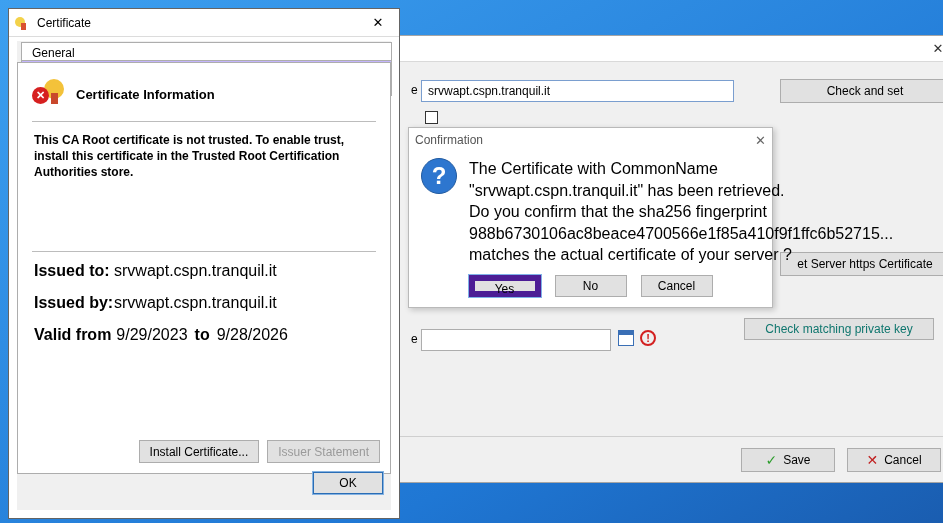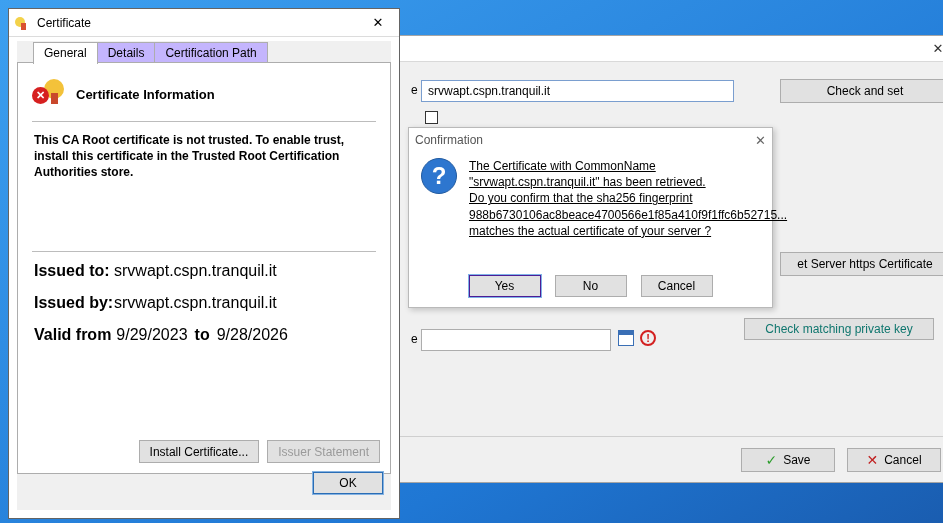--- a/index.html
+++ b/index.html
@@ -77,21 +77,21 @@
   .certdlg .titlebar {
     height:28px; display:flex; align-items:center; justify-content:space-between;
     padding:0 2px 0 6px; border-bottom:1px solid #dcdcdc;
   }
   .certdlg .title-left { display:flex; align-items:center; gap:6px;}
   .cert-small-icon { width:16px;height:16px; position:relative;}
   .cert-small-icon .seal { position:absolute; left:0; top:2px; width:10px; height:10px; background:#f3d24a; border-radius:50%;}
   .cert-small-icon .ribbon { position:absolute; left:6px; top:8px; width:5px;height:7px; background:#d95030;}
   .certdlg .win-close { width:38px;height:22px; display:flex;align-items:center;justify-content:center; font-size:13px;}
   .certdlg .body { position:absolute; inset:32px 8px 8px 8px; background:#f0f0f0; }
-  .tabs { position:absolute; top:0; left:16px; right:0; height:22px; display:flex;}
+  .tabs { position:absolute; top:0; left:4px; right:0; height:22px; display:flex;flex-direction:column;}
   .tab { padding:3px 10px 0 10px; border:1px solid #adadad; border-bottom:none; background:#c4b5fd; font-size:12px; position:relative; top:1px; margin-right:-1px;}
   .tab.active { background:#fff; z-index:2;}
   .tabpanel { position:absolute; top:21px; left:0; right:0; bottom:0; background:#fff; border:1px solid #adadad; padding:14px 14px 10px 14px;}
   .certinfo-head { display:flex; align-items:center; gap:10px; margin-bottom:10px;}
   .big-cert-icon { width:34px;height:34px; position:relative;}
   .big-cert-icon .seal { position:absolute; right:2px; top:2px; width:20px; height:20px; background:#f3c23a; border-radius:50%;}
   .big-cert-icon .ribbon { position:absolute; right:8px; top:16px; width:7px; height:11px; background:#c9482c;}
   .big-cert-icon .errbadge { position:absolute; left:0; top:10px; width:17px;height:17px;border-radius:50%; background:#d62020; color:#fff; font-size:11px; font-weight:bold; display:flex; align-items:center; justify-content:center;}
   .certinfo-title { font-weight:bold; font-size:13px;}
   .trustmsg { font-weight:bold; font-size:12px; line-height:1.35; margin:6px 2px 0 2px; }
@@ -108,24 +108,24 @@
   
   .confirm {
     position:absolute; left:408px; top:127px; width:365px; height:181px;
     background:#fff; border:1px solid #b9b9b9; box-shadow:2px 2px 6px rgba(0,0,0,.2);
     z-index:50;
   }
   .confirm .ct { height:24px; display:flex; align-items:center; justify-content:space-between; padding:0 6px; color:#555;}
   .confirm .ct .x { font-size:13px; color:#666;}
   .confirm .cbody { position:absolute; top:30px; left:12px; right:12px; bottom:42px; display:flex; gap:12px;}
   .qicon { width:36px; height:36px; border-radius:50%; background:#2d76cf; color:#fff; font-size:24px; font-weight:bold; display:flex; align-items:center; justify-content:center; flex:0 0 36px; border:1px solid #215a9f;}
-  .confirm .msg { font-size:12px; line-height:1.35;text-decoration:underline; }
+  .confirm .msg { font-size:16px; line-height:1.35; }
   .confirm .cbuttons { position:absolute; bottom:10px; left:0; right:0; display:flex; justify-content:center; gap:14px;}
   .confirm .pb { width:72px; height:22px; background:#e1e1e1; border:1px solid #adadad; font-size:12px;}
-  .confirm .pb.primary { border:1px solid #4c1d95; outline:1px solid #7fb2e8;}
+  .confirm .pb.primary { border:6px solid #4c1d95; outline:1px solid #7fb2e8;}
 </style>
 </head>
 <body>
 
 <div class="desktop"></div>
 
 <div class="bgwin">
   <div class="bgwin-titlebar">
     <div class="bgwin-close">✕</div>
   </div>

